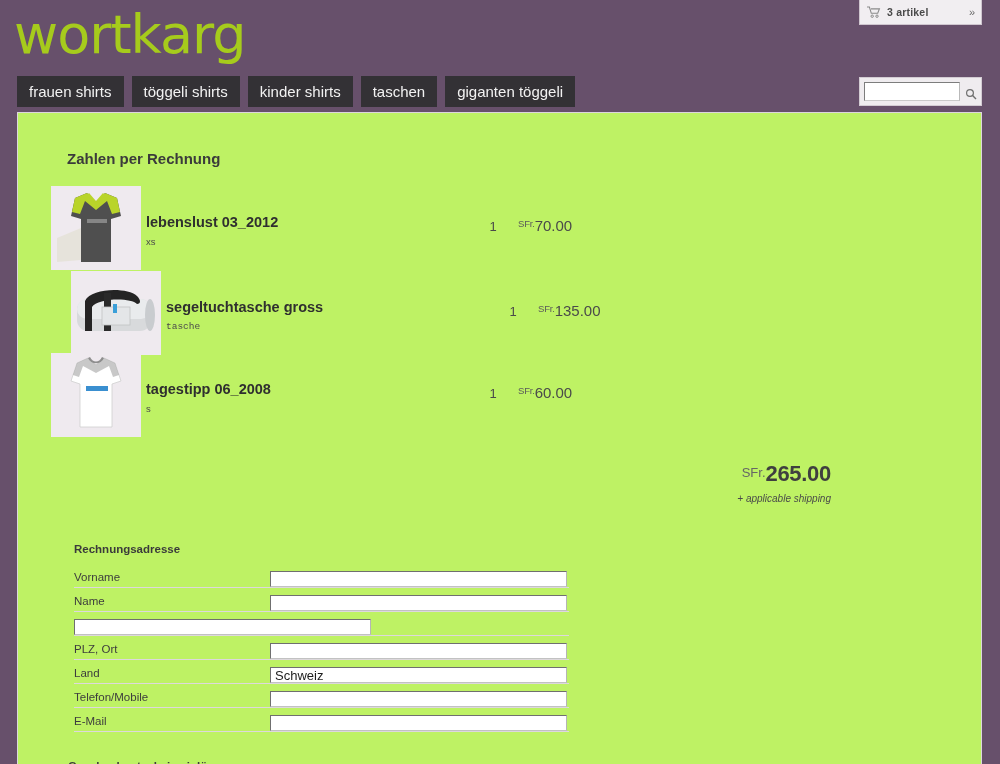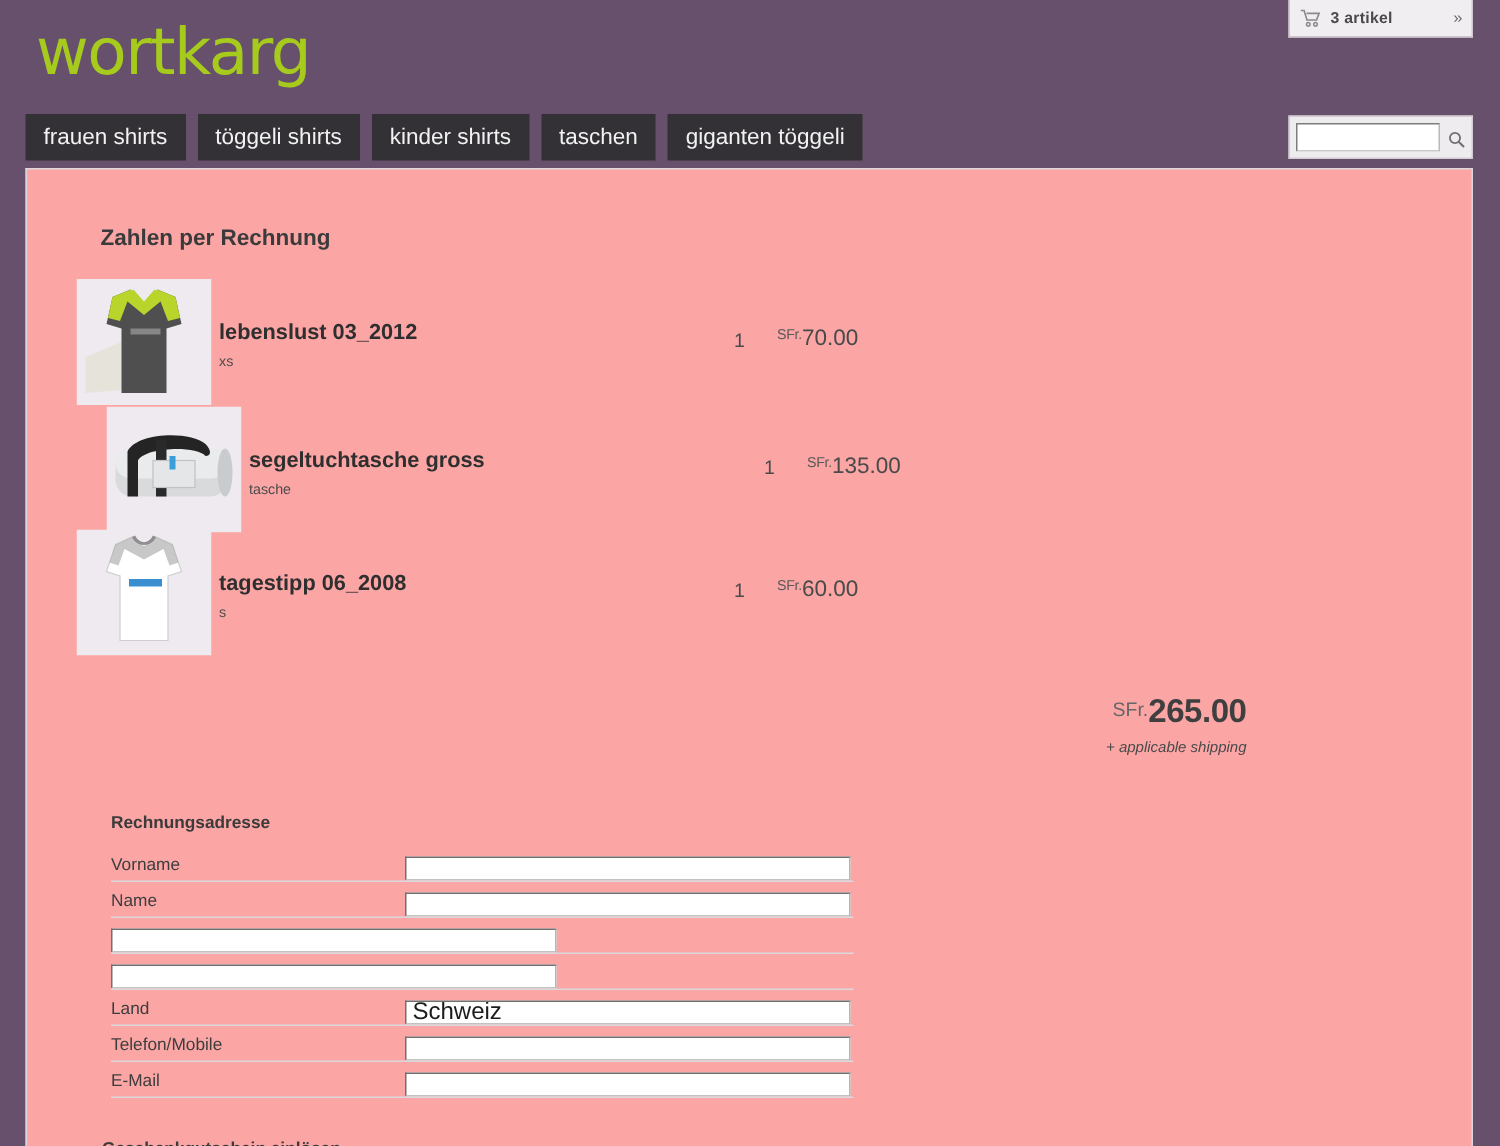--- a/index.html
+++ b/index.html
@@ -28,22 +28,22 @@
   .cart-icon { width: 14px; height: 12px; margin-right: 6px; flex: none; }
   .cart-count { font-weight: bold; letter-spacing: .2px; font-size: 10.5px; }
   .cart-arrows {
     margin-left: auto; font-size: 11px; color: #6a6a6a;
     font-family: "Liberation Sans", sans-serif; letter-spacing: -1px;
   }
 
   
   .logo {
     position: absolute;
-    left: 24px; top: 14px;
-    font-size: 43px;
+    left: 14px; top: 14px;
+    font-size: 54px;
     line-height: 42px;
     font-weight: 500;
     color: #a6cb1c;
     font-family: "DejaVu Sans", sans-serif;
     letter-spacing: -1px;
   }
 
   
   .nav {
     position: absolute;
@@ -84,21 +84,21 @@
     outline: none;
     font-family: "Liberation Sans", sans-serif;
   }
   .search-icon { margin-left: 5px; width: 12px; height: 12px; }
 
   
   .panel {
     position: absolute;
     left: 17px; top: 112px;
     width: 965px; height: 652px;
-    background: #fca5a5;
+    background: #bef264;
     border: 1px solid #ddd6dd;
     border-bottom: none;
   }
 
   .page-title {
     position: absolute;
     left: 49px; top: 37px;
     font-size: 15px;
     font-weight: bold;
     color: #3b3b3b;
@@ -193,21 +193,21 @@
     color: #3d3d3d;
     padding-bottom: 4px;
   }
   .form-input {
     width: 297px;
     height: 16px;
     border: 1px solid #6f6f6f;
     border-right-color: #b5b5b5;
     border-bottom-color: #c2c2c2;
     background: #fff;
-    font-size: 16px;
+    font-size: 13px;
     color: #1c1c1c;
     padding: 0 4px;
     outline: none;
     font-family: "Liberation Sans", sans-serif;
     margin-top: 24px;
   }
   .voucher {
     position: absolute;
     left: 50px; top: 647px;
     font-size: 11.5px;
@@ -280,21 +280,21 @@
         <rect x="6" y="28" width="74" height="32" rx="11" fill="#d8dadc"></rect>
         <rect x="6" y="28" width="74" height="20" rx="10" fill="#e9ebed"></rect>
         <ellipse cx="79" cy="44" rx="5" ry="16" fill="#c9cccf"></ellipse>
         <path d="M14 30 C20 17 56 16 66 25 C70 29 70 33 66 33 C60 26 26 27 21 36 L21 60 L14 60 Z" fill="#242424"></path>
         <rect x="33" y="22" width="7" height="38" fill="#2a2a2a"></rect>
         <rect x="31" y="36" width="28" height="18" fill="#e4e6e8" stroke="#c0c2c4" stroke-width="0.8"></rect>
         <rect x="42" y="33" width="4" height="9" fill="#3a9fd8"></rect>
       </svg>
     </div>
     <div class="item-name" style="top:28px;">segeltuchtasche gross</div>
-    <div class="item-variant" style="top:50px;">tasche</div>
+    <div class="item-variant" style="top:50px;font-family:Liberation Mono, monospace;">tasche</div>
     <div class="item-qty" style="top:33px;">1</div>
     <div class="item-price" style="top:31px;">
       <span class="cur">SFr.</span><span>135.00</span>
     </div>
   </div>
 
   <div class="item" style="top:240px;">
     <div class="thumb">
       <svg width="90" height="84" viewBox="0 0 90 84">
         <rect x="0" y="0" width="90" height="84" fill="#efeaef"></rect>
@@ -330,20 +330,21 @@
     <div class="form-row">
       <div class="form-label">Name</div>
       <input class="form-input" type="text" value="" style="">
     </div>
 
     <div class="form-row">
       <input class="form-input" type="text" value="" style="">
     </div>
 
     <div class="form-row">
+      <div class="form-label">PLZ, Ort</div>
       <input class="form-input" type="text" value="" style="">
     </div>
 
     <div class="form-row">
       <div class="form-label">Land</div>
       <input class="form-input" type="text" value="Schweiz" style="">
     </div>
 
     <div class="form-row">
       <div class="form-label">Telefon/Mobile</div>

